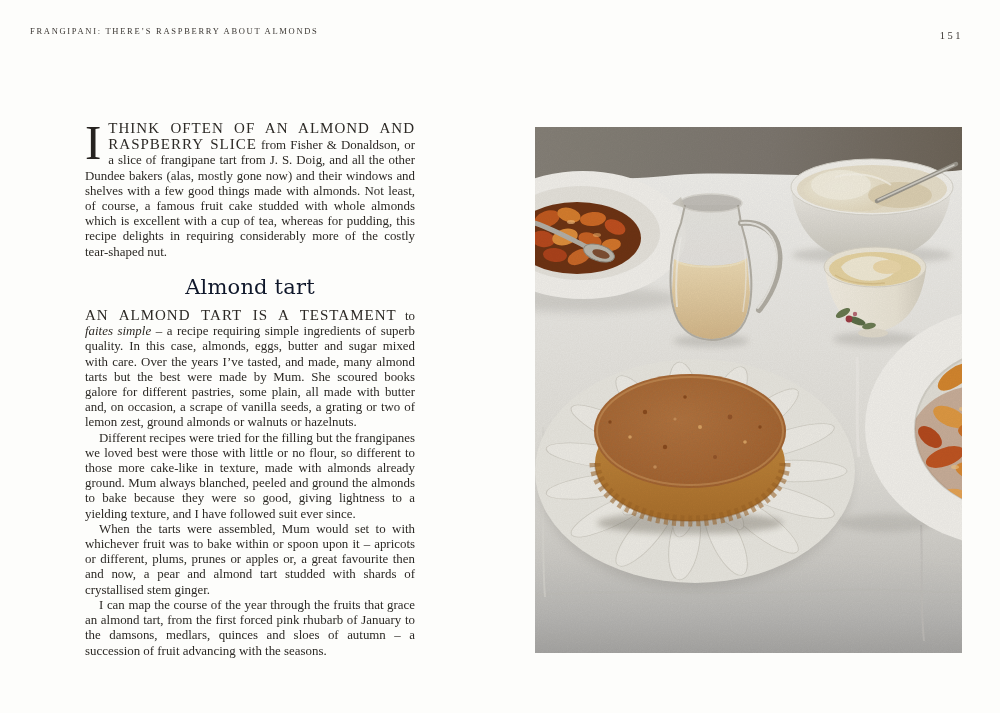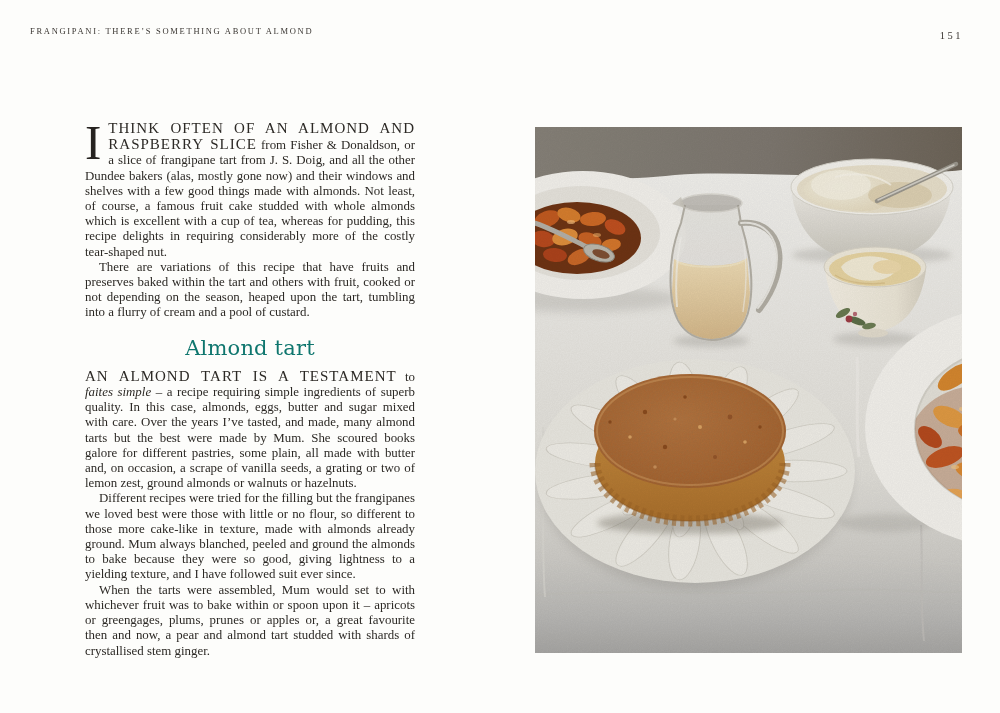--- a/index.html
+++ b/index.html
@@ -25,51 +25,51 @@
     color:#2c2925;
   }
   .para{margin:0;}
   .indent{text-indent:14px;}
   .dropcap{
     float:left;font-size:49px;line-height:37px;
     padding:3px 7px 0 0;color:#262320;
   }
   .caps{font-size:15px;letter-spacing:1.0px;word-spacing:1px;}
   .chapter-heading{
-    text-align:center;font-weight:400;color:#0f766e;
+    text-align:center;font-weight:400;color:#0f172a;
     font-family:"DejaVu Serif", serif;
     font-size:21px;letter-spacing:.2px;
     margin:20px 0 13px 0;
   }
   .photo-figure{
     position:absolute;left:535px;top:127px;width:427px;height:526px;margin:0;
     overflow:hidden;background:#e9e7e2;
   }
   .photo-figure svg{display:block;}
 </style>
 </head>
 <body>
 
 <div class="spread">
 
-  <div class="running-head">FRANGIPANI: THERE’S SOMETHING ABOUT ALMOND</div>
+  <div class="running-head">FRANGIPANI: THERE’S RASPBERRY ABOUT ALMONDS</div>
   <div class="folio">151</div>
 
   <main class="text-col">
     <section>
       <p class="para"><span class="dropcap">I</span><span class="caps">THINK OFTEN OF AN ALMOND AND RASPBERRY SLICE</span> <span>from Fisher &amp; Donaldson, or a slice of frangipane tart from J. S. Doig, and all the other Dundee bakers (alas, mostly gone now) and their windows and shelves with a few good things made with almonds. Not least, of course, a famous fruit cake studded with whole almonds which is excellent with a cup of tea, whereas for pudding, this recipe delights in requiring considerably more of the costly tear-shaped nut.</span></p>
-      <p class="para indent">There are variations of this recipe that have fruits and preserves baked within the tart and others with fruit, cooked or not depending on the season, heaped upon the tart, tumbling into a flurry of cream and a pool of custard.</p>
     </section>
 
     <h2 class="chapter-heading">Almond tart</h2>
 
     <section>
       <p class="para"><span class="caps">AN ALMOND TART IS A TESTAMENT</span> <span>to</span> <em>faites simple</em> <span>– a recipe requiring simple ingredients of superb quality. In this case, almonds, eggs, butter and sugar mixed with care. Over the years I’ve tasted, and made, many almond tarts but the best were made by Mum. She scoured books galore for different pastries, some plain, all made with butter and, on occasion, a scrape of vanilla seeds, a grating or two of lemon zest, ground almonds or walnuts or hazelnuts.</span></p>
       <p class="para indent">Different recipes were tried for the filling but the frangipanes we loved best were those with little or no flour, so different to those more cake-like in texture, made with almonds already ground. Mum always blanched, peeled and ground the almonds to bake because they were so good, giving lightness to a yielding texture, and I have followed suit ever since.</p>
-      <p class="para indent">When the tarts were assembled, Mum would set to with whichever fruit was to bake within or spoon upon it – apricots or greengages, plums, prunes or apples or, a great favourite then and now, a pear and almond tart studded with shards of crystallised stem ginger.</p>
+      <p class="para indent">When the tarts were assembled, Mum would set to with whichever fruit was to bake within or spoon upon it – apricots or different, plums, prunes or apples or, a great favourite then and now, a pear and almond tart studded with shards of crystallised stem ginger.</p>
+      <p class="para indent">I can map the course of the year through the fruits that grace an almond tart, from the first forced pink rhubarb of January to the damsons, medlars, quinces and sloes of autumn – a succession of fruit advancing with the seasons.</p>
     </section>
   </main>
 
   <figure class="photo-figure" role="img" aria-label="Almond tart on a leaf-embossed plate with poached apricots, a glass jug of custard and bowls of cream">
     <svg width="427" height="526" viewBox="0 0 427 526" xmlns="http://www.w3.org/2000/svg">
       <defs>
         <linearGradient id="gWall" x1="0" y1="0" x2="1" y2="0">
           <stop offset="0" stop-color="#878279"></stop>
           <stop offset="0.55" stop-color="#7e7870"></stop>
           <stop offset="1" stop-color="#6e6559"></stop>

